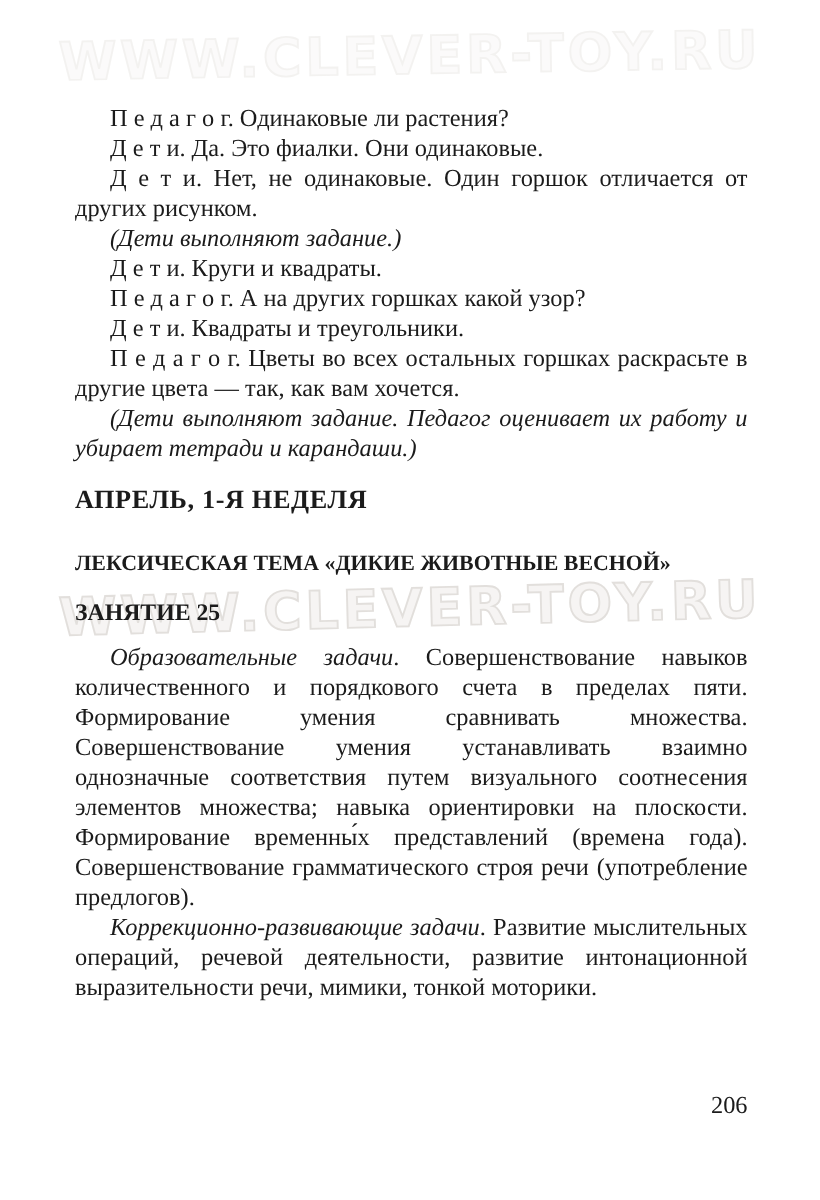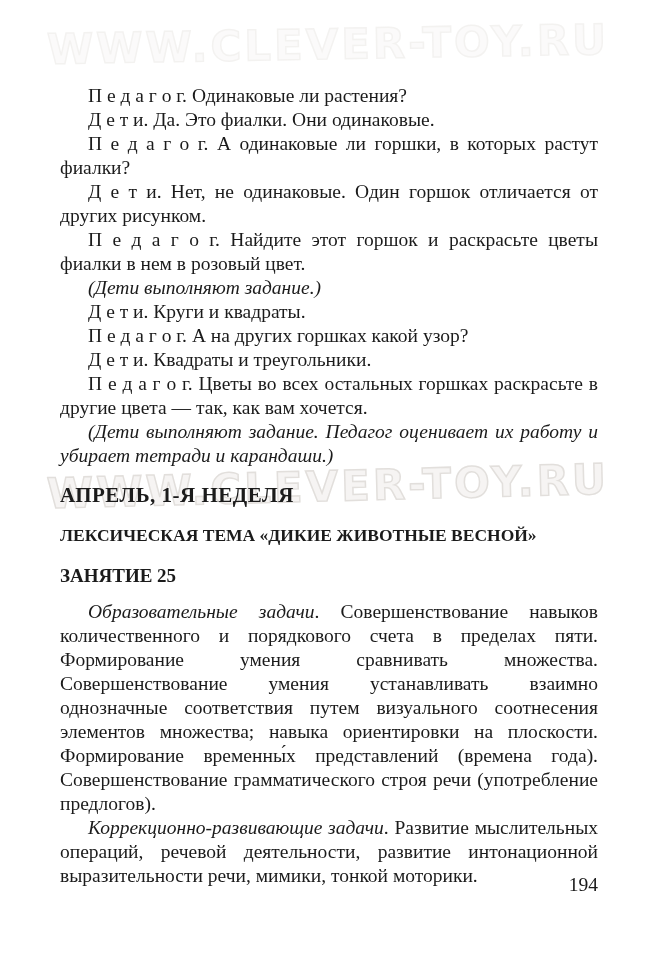--- a/index.html
+++ b/index.html
@@ -56,21 +56,21 @@
   .lead-bold { font-weight: bold; }
   .lead-bold-italic { font-weight: normal; font-style: italic; }
 
   h1, h2, h3 {
     margin: 0;
     text-align: left;
     font-weight: bold;
     line-height: 1.15;
   }
   h1 { font-size: 21px;   margin-top: 15px; letter-spacing: 0.5px; }
-  h2 { font-size: 17.5px; margin-top: 18px; }
+  h2 { font-size: 17.5px; margin-top: 29px; }
   h3 { font-size: 19px; margin-top: 20px; }
   .tasks-block { margin-top: 13px; }
 
   .page-number {
     position: absolute;
     right: 58px;
     top: 874px;
     font-size: 19.5px;
     z-index: 1;
   }
@@ -80,25 +80,23 @@
 
 <div class="watermark wm-top">WWW.CLEVER-TOY.RU</div>
 <div class="watermark wm-mid">WWW.CLEVER-TOY.RU</div>
 
 <div class="text-col">
 
   <p class="dialog"><span class="speaker">П е д а г о г.</span><span> Одинаковые ли растения?</span></p>
 
   <p class="dialog"><span class="speaker">Д е т и.</span><span> Да. Это фиалки. Они одинаковые.</span></p>
 
-  <p class="dialog"><span class="speaker">П е д а г о г.</span><span> А одинаковые ли горшки, в которых растут фиалки?</span></p>
 
   <p class="dialog"><span class="speaker">Д е т и.</span><span> Нет, не одинаковые. Один горшок отличается от других рисунком.</span></p>
 
-  <p class="dialog"><span class="speaker">П е д а г о г.</span><span> Найдите этот горшок и раскрасьте цветы фиалки в нем в розовый цвет.</span></p>
 
   <p class="stage">(Дети выполняют задание.)</p>
 
 
   <p class="dialog"><span class="speaker">Д е т и.</span><span> Круги и квадраты.</span></p>
 
   <p class="dialog"><span class="speaker">П е д а г о г.</span><span> А на других горшках какой узор?</span></p>
 
   <p class="dialog"><span class="speaker">Д е т и.</span><span> Квадраты и треугольники.</span></p>
 
@@ -113,13 +111,13 @@
   <h3>ЗАНЯТИЕ 25</h3>
 
   <div class="tasks-block">
     <p class="task"><span class="lead-bold-italic">Образовательные задачи</span><span>. Совершенствование навыков количественного и порядкового счета в пределах пяти. Формирование умения сравнивать множества. Совершенствование умения устанавливать взаимно однозначные соответствия путем визуального соотнесения элементов множества; навыка ориентировки на плоскости. Формирование временны́х представлений (времена года). Совершенствование грамматического строя речи (употребление предлогов).</span></p>
 
     <p class="task"><span class="lead-bold-italic">Коррекционно-развивающие задачи</span><span>. Развитие мыслительных операций, речевой деятельности, развитие интонационной выразительности речи, мимики, тонкой моторики.</span></p>
   </div>
 
 </div>
 
-<div class="page-number">194</div>
+<div class="page-number">206</div>
 
 </body></html>

